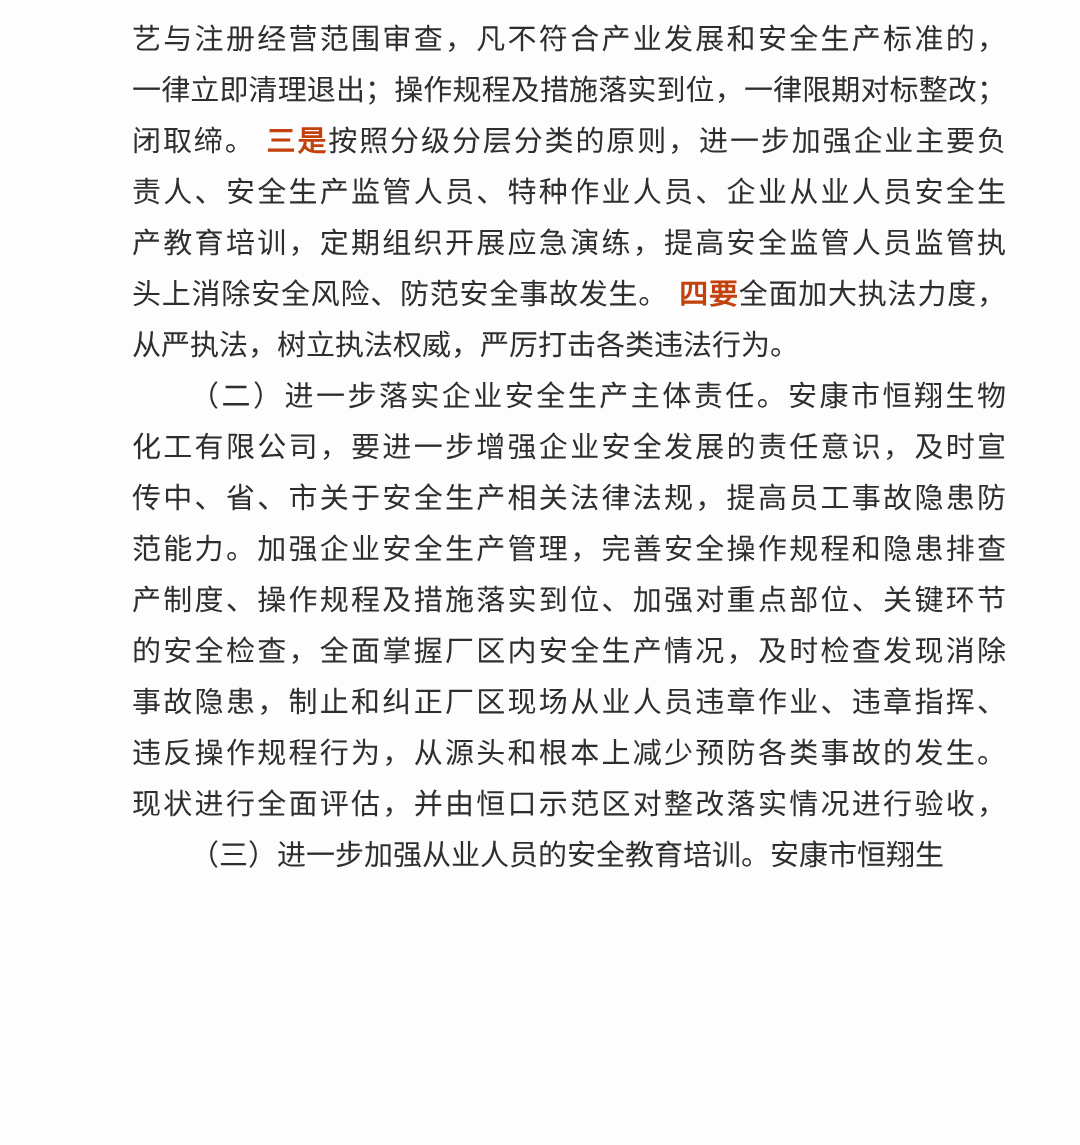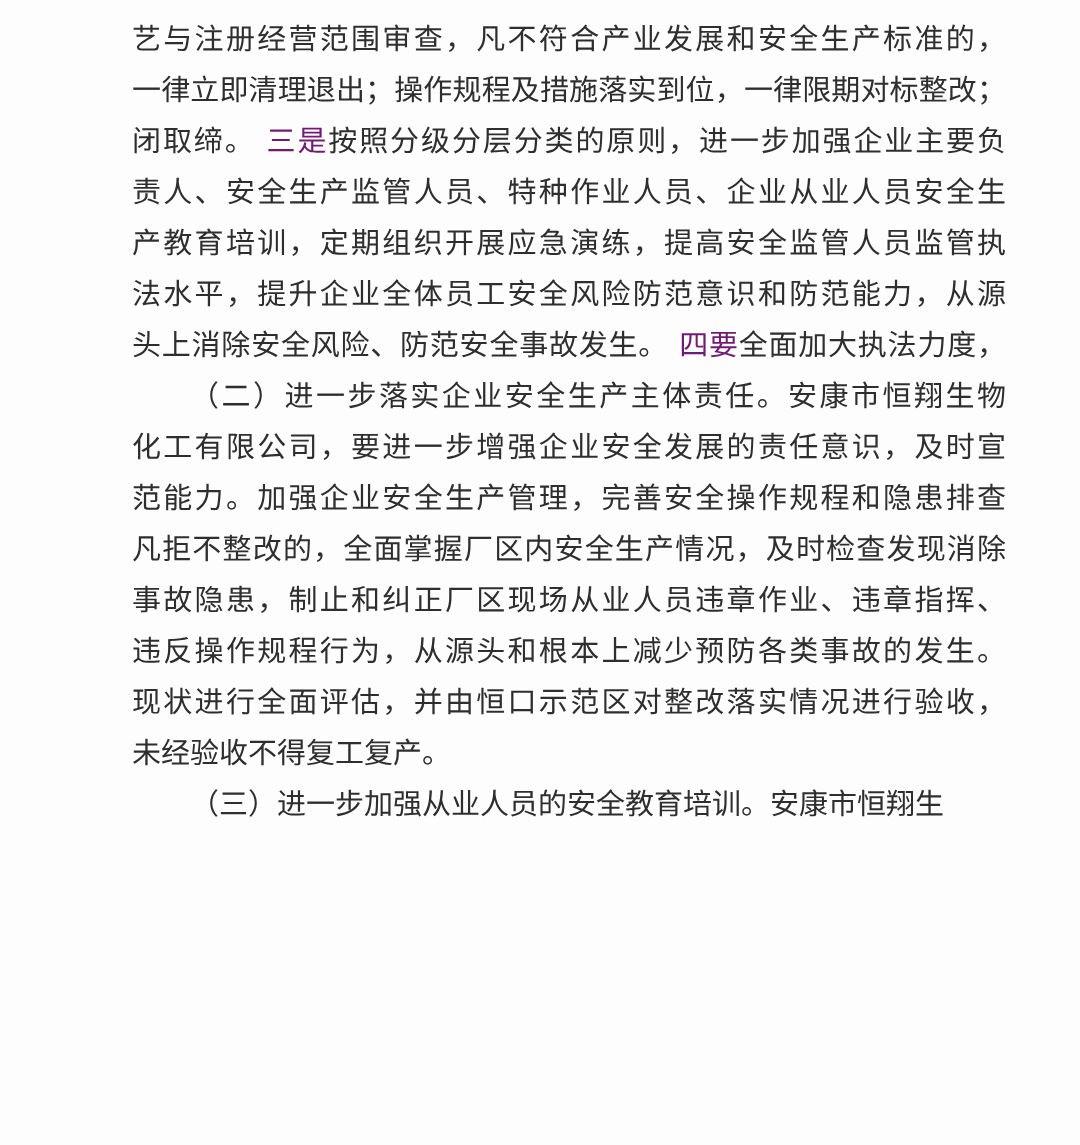--- a/index.html
+++ b/index.html
@@ -37,40 +37,41 @@
   .line.para-end {
     text-align-last: left;
   }
   .line.indent {
     text-indent: 2em;
   }
   .seg {
     font-weight: 400;
   }
   .seg.bold {
-    font-weight: 400;
-    color: #701a75;
+    font-weight: 700;
+    color: #c2410c;
     margin-left: 11px;
   }
 </style>
 </head>
 <body>
 
 <div class="page">
   <div class="doc-body">
       <div class="line"><span class="seg">艺与注册经营范围审查，凡不符合产业发展和安全生产标准的，</span></div>
       <div class="line"><span class="seg">一律立即清理退出；操作规程及措施落实到位，一律限期对标整改；</span></div>
       <div class="line"><span class="seg">闭取缔。</span><span class="seg bold">三是</span><span class="seg">按照分级分层分类的原则，进一步加强企业主要负</span></div>
       <div class="line"><span class="seg">责人、安全生产监管人员、特种作业人员、企业从业人员安全生</span></div>
       <div class="line"><span class="seg">产教育培训，定期组织开展应急演练，提高安全监管人员监管执</span></div>
-      <div class="line"><span class="seg">法水平，提升企业全体员工安全风险防范意识和防范能力，从源</span></div>
       <div class="line"><span class="seg">头上消除安全风险、防范安全事故发生。</span><span class="seg bold">四要</span><span class="seg">全面加大执法力度，</span></div>
+      <div class="line para-end"><span class="seg">从严执法，树立执法权威，严厉打击各类违法行为。</span></div>
       <div class="line indent"><span class="seg">（二）进一步落实企业安全生产主体责任。安康市恒翔生物</span></div>
       <div class="line"><span class="seg">化工有限公司，要进一步增强企业安全发展的责任意识，及时宣</span></div>
+      <div class="line"><span class="seg">传中、省、市关于安全生产相关法律法规，提高员工事故隐患防</span></div>
       <div class="line"><span class="seg">范能力。加强企业安全生产管理，完善安全操作规程和隐患排查</span></div>
-      <div class="line"><span class="seg">凡拒不整改的，全面掌握厂区内安全生产情况，及时检查发现消除</span></div>
+      <div class="line"><span class="seg">产制度、操作规程及措施落实到位、加强对重点部位、关键环节</span></div>
+      <div class="line"><span class="seg">的安全检查，全面掌握厂区内安全生产情况，及时检查发现消除</span></div>
       <div class="line"><span class="seg">事故隐患，制止和纠正厂区现场从业人员违章作业、违章指挥、</span></div>
       <div class="line"><span class="seg">违反操作规程行为，从源头和根本上减少预防各类事故的发生。</span></div>
       <div class="line"><span class="seg">现状进行全面评估，并由恒口示范区对整改落实情况进行验收，</span></div>
-      <div class="line para-end"><span class="seg">未经验收不得复工复产。</span></div>
       <div class="line indent para-end"><span class="seg">（三）进一步加强从业人员的安全教育培训。安康市恒翔生</span></div>
     </div>
 </div>
 
 </body></html>

